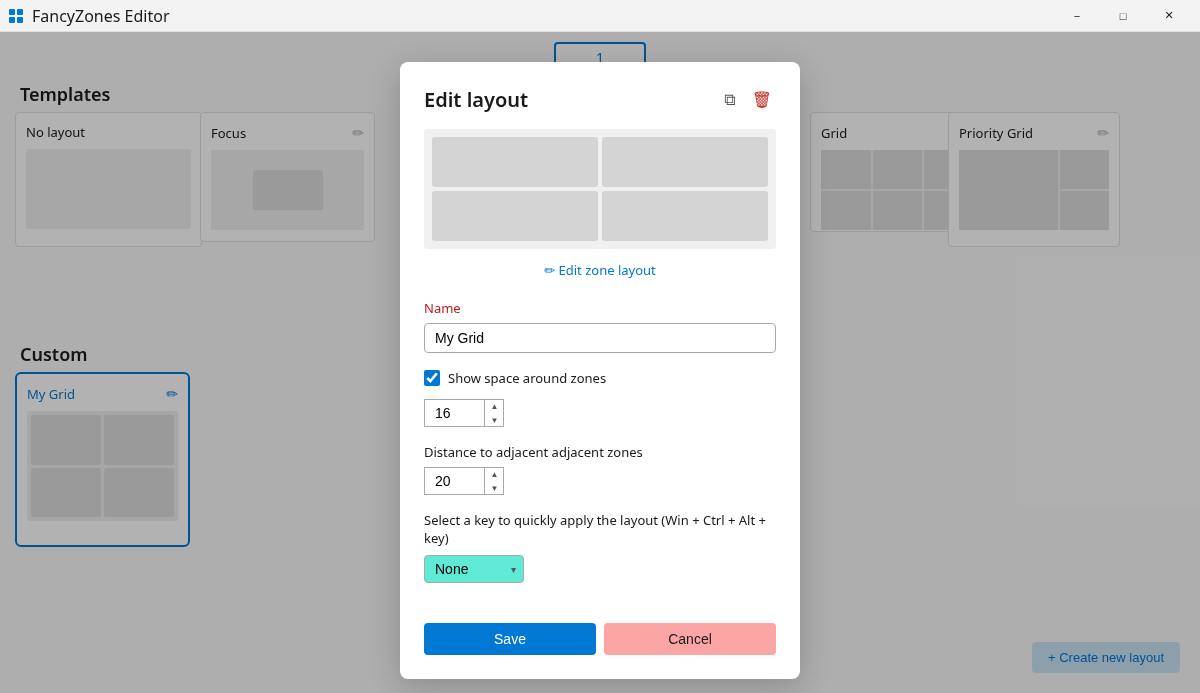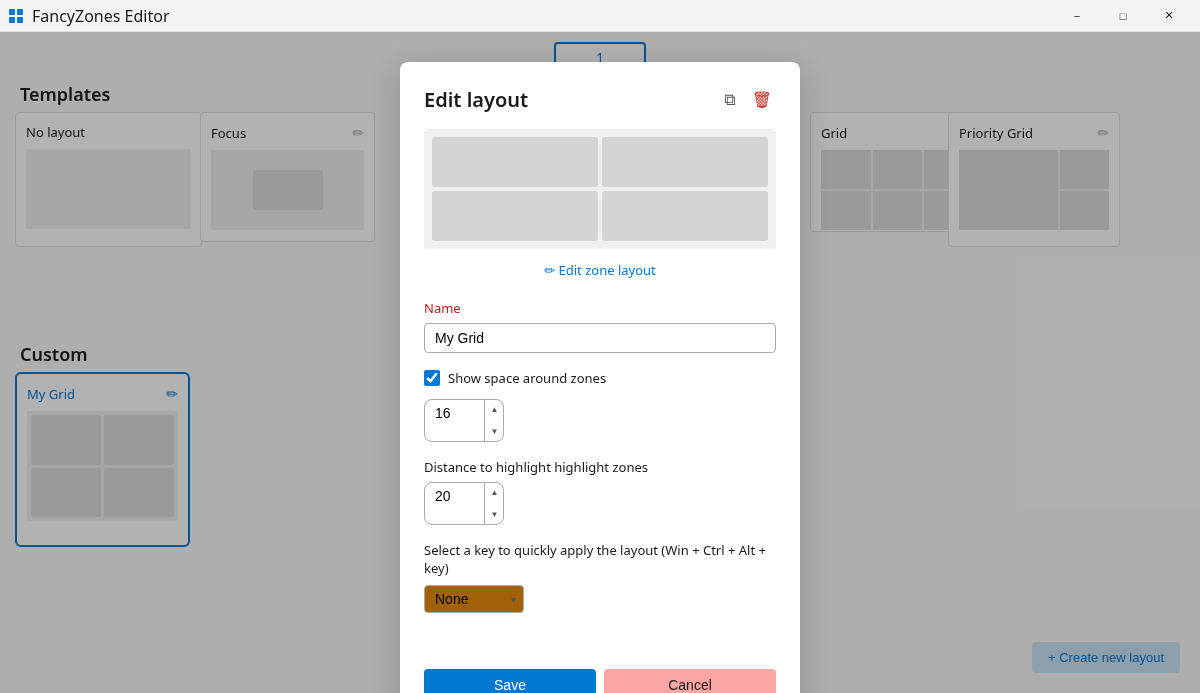--- a/index.html
+++ b/index.html
@@ -336,23 +336,23 @@
       color: #1a1a1a;
     }
 
     .number-input-wrap {
       position: relative;
       display: inline-block;
       margin-bottom: 16px;
     }
     .number-input {
       width: 80px;
-      padding: 5px 24px 20px 10px;
+      padding: 5px 24px 5px 10px;
       border: 1px solid #aaa;
-      border-radius: 8px;
+      border-radius: 0;
       font-size: 14px;
       outline: none;
       appearance: none;
       -moz-appearance: textfield;
     }
     .spinner-btns {
       position: absolute;
       right: 0;
       top: 0;
       bottom: 0;
@@ -384,21 +384,21 @@
       display: inline-block;
       margin-bottom: 20px;
     }
     .select-input {
       width: 100px;
       padding: 5px 28px 5px 10px;
       border: 1px solid #aaa;
       border-radius: 4px;
       font-size: 14px;
       appearance: none;
-      background: #a16207;
+      background: #5eead4;
       cursor: pointer;
       outline: none;
     }
     .select-arrow {
       position: absolute;
       right: 8px;
       top: 50%;
       transform: translateY(-50%);
       font-size: 10px;
       color: #555;
@@ -407,21 +407,21 @@
 
     .hotkey-label {
       font-size: 13px;
       color: #1a1a1a;
       margin-bottom: 8px;
     }
 
     .dialog-footer {
       display: flex;
       gap: 8px;
-      margin-top: 36px;
+      margin-top: 20px;
     }
     .btn-save {
       flex: 1;
       padding: 8px 0;
       background: #0078d4;
       color: white;
       border: none;
       border-radius: 4px;
       font-size: 14px;
       cursor: pointer;
@@ -562,21 +562,21 @@
       
       <div class="number-input-wrap">
         <input class="number-input" type="number" value="16" style="">
         <div class="spinner-btns">
           <button class="spinner-btn">▲</button>
           <button class="spinner-btn">▼</button>
         </div>
       </div>
 
       
-      <div class="distance-label">Distance to highlight highlight zones</div>
+      <div class="distance-label">Distance to adjacent adjacent zones</div>
 
       
       <div class="number-input-wrap">
         <input class="number-input" type="number" value="20" style="">
         <div class="spinner-btns">
           <button class="spinner-btn">▲</button>
           <button class="spinner-btn">▼</button>
         </div>
       </div>
 

